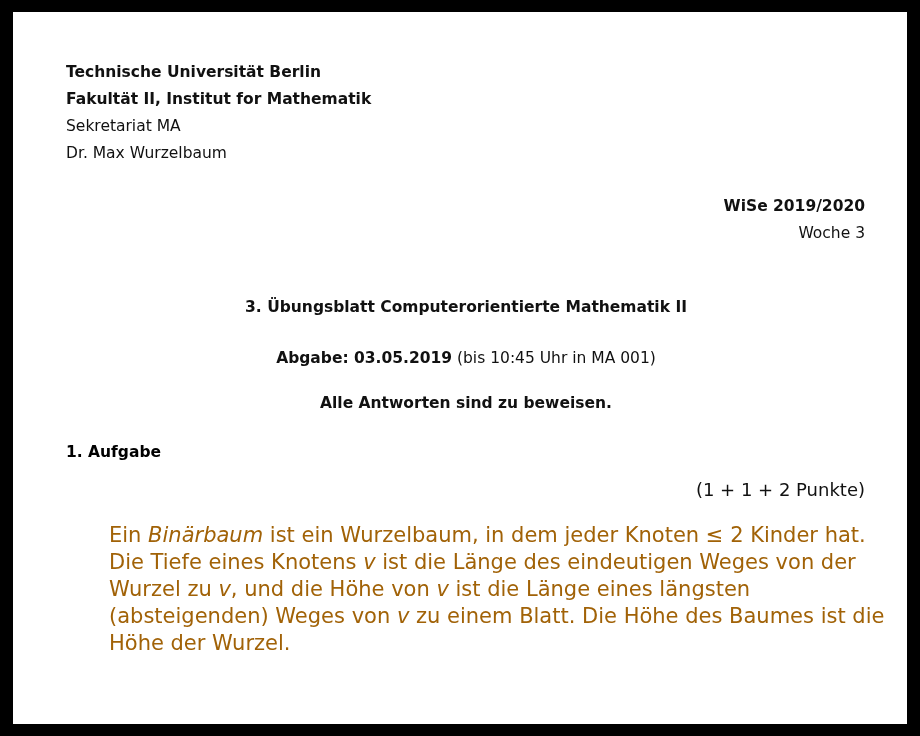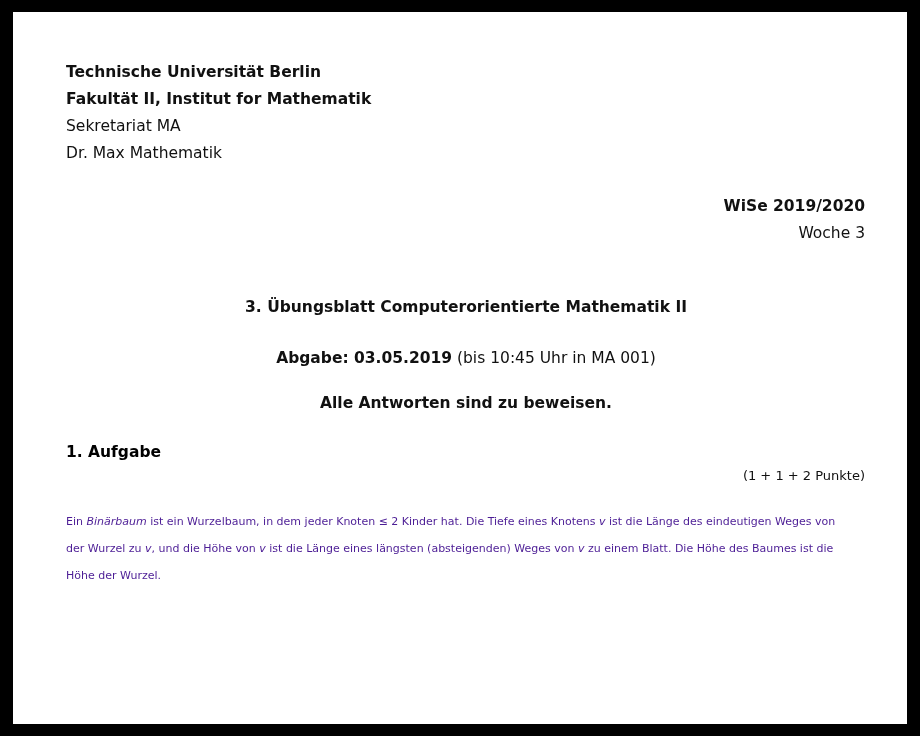--- a/index.html
+++ b/index.html
@@ -80,49 +80,51 @@
     line-height: 24px;
   }
   .task-head {
     margin-top: 25px;
     font-size: 15.5px;
     font-weight: bold;
     color: #000000;
     line-height: 24px;
   }
   .points {
+    margin-top: 14px;
     text-align: right;
-    font-size: 13px;
+    font-size: 18px;
     color: #111111;
     line-height: 24px;
     padding-right: 1px;
   }
   .para {
     margin-top: 20px;
-    font-size: 11px;
-    color: #4c1d95;
+    font-size: 21px;
+    color: #a16207;
     line-height: 27px;
     text-align: left;
     width: 790px;
+    margin-left: 43px;
   }
   .para i {
     font-style: italic;
   }
 </style>
 </head>
 <body>
 
 <div class="page">
   <div class="content">
 
     <div>
       <div class="hdr-line bold">Technische Universität Berlin</div>
       <div class="hdr-line bold">Fakultät II, Institut for Mathematik</div>
       <div class="hdr-line">Sekretariat MA</div>
-      <div class="hdr-line">Dr. Max Mathematik</div>
+      <div class="hdr-line">Dr. Max Wurzelbaum</div>
     </div>
 
     <div class="term-block">
       <div class="term-line bold">WiSe 2019/2020</div>
       <div class="term-line">Woche 3</div>
     </div>
 
     <div class="title-block">
       <div class="title">3. Übungsblatt Computerorientierte Mathematik II</div>
     </div>

